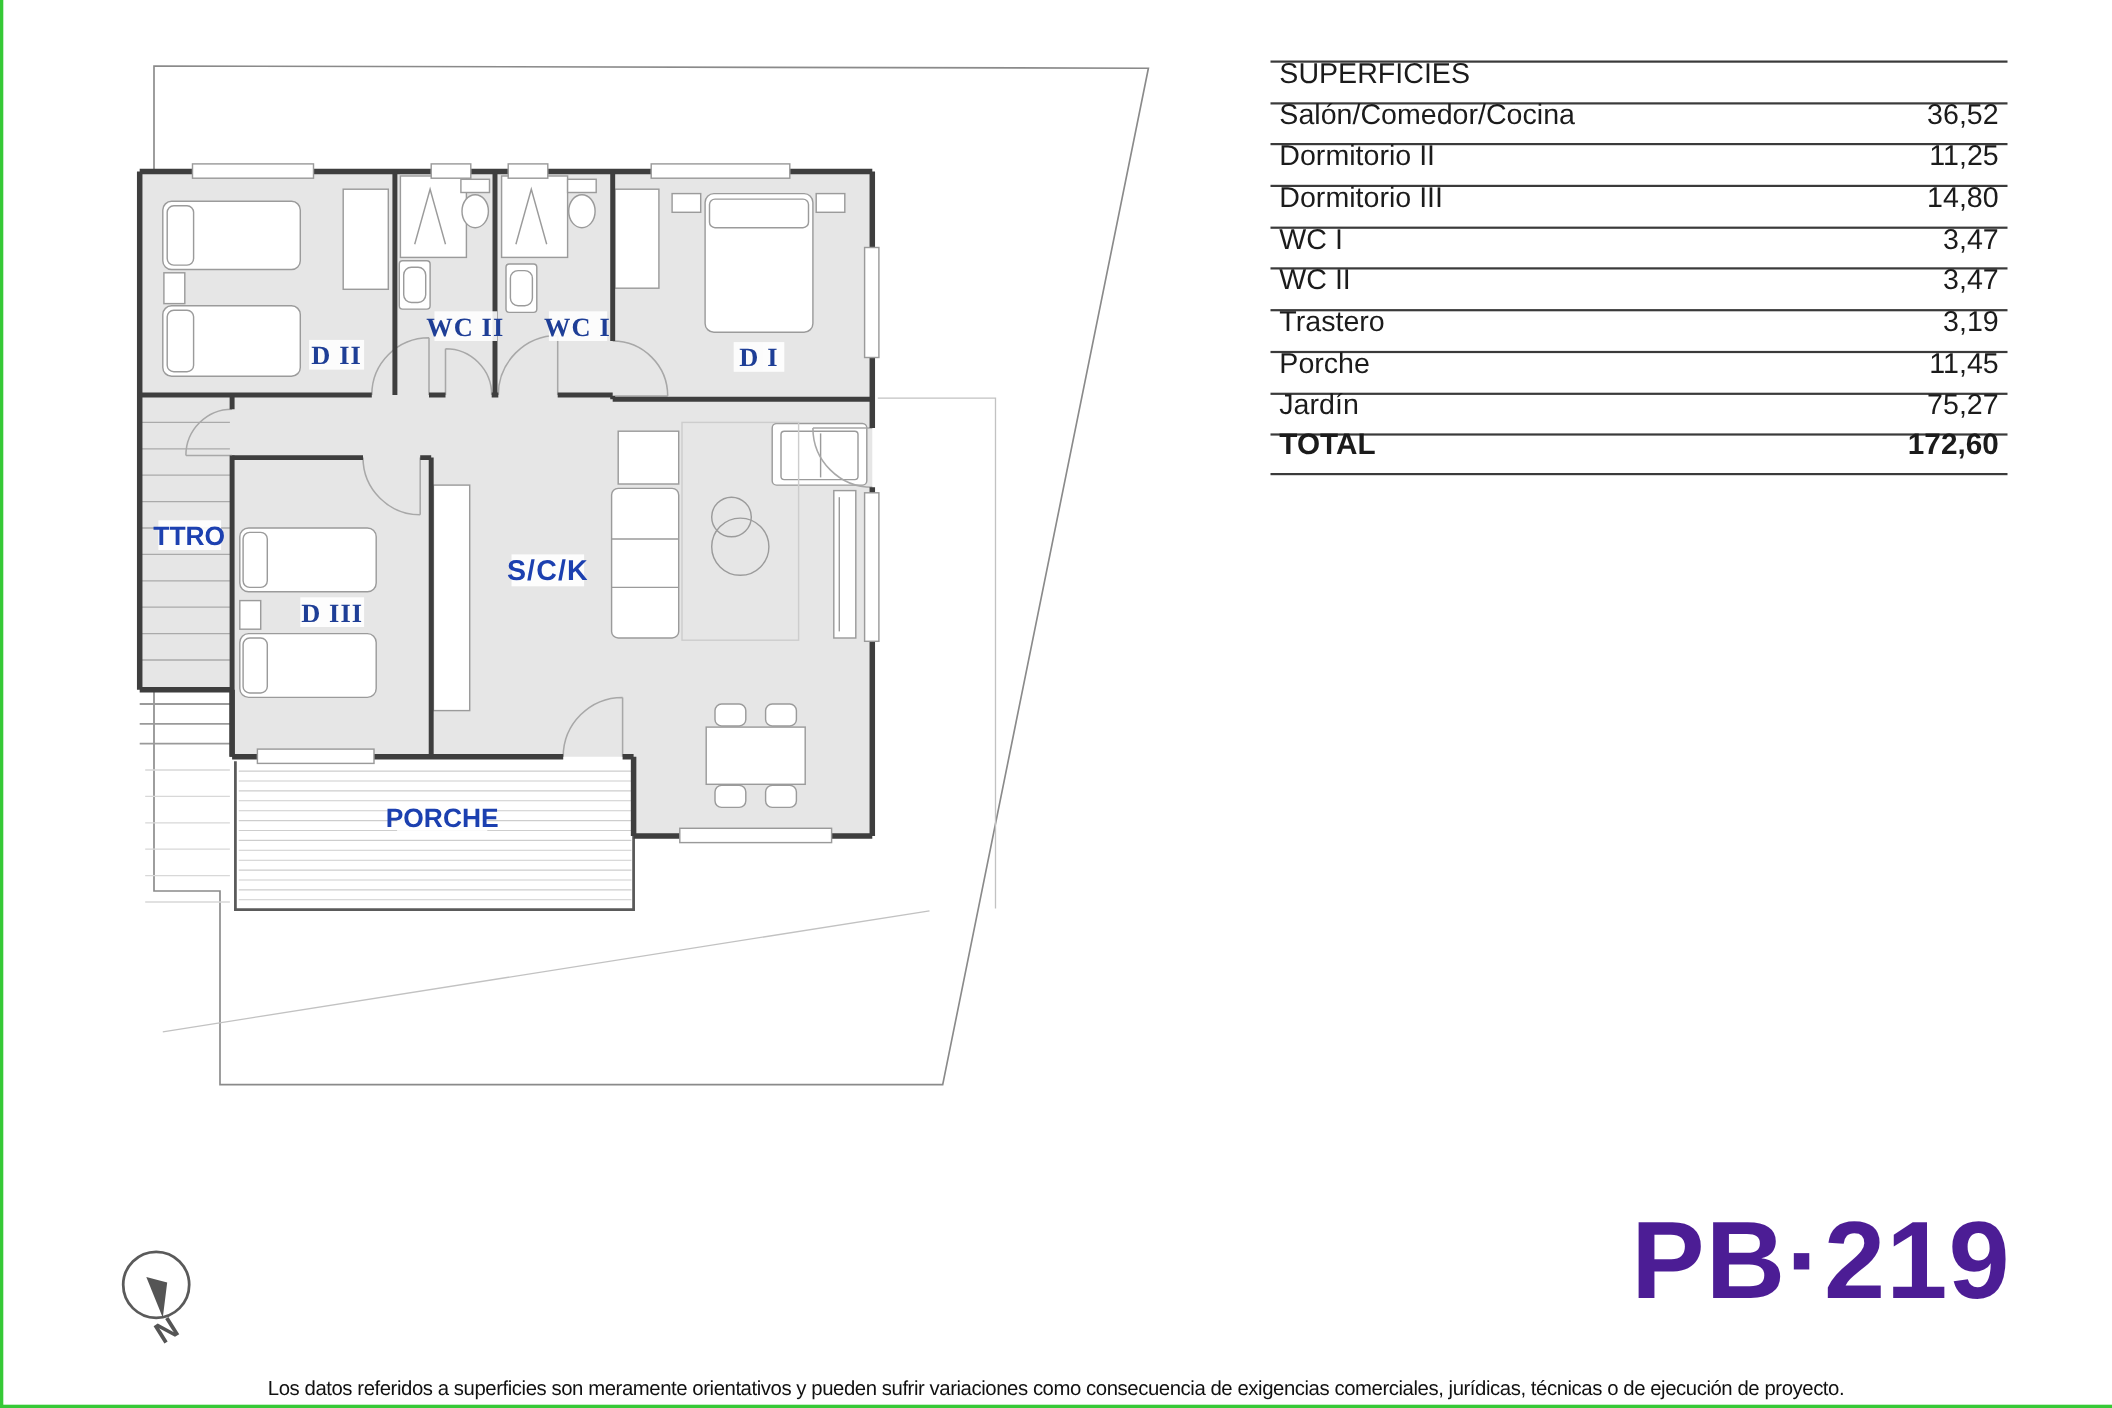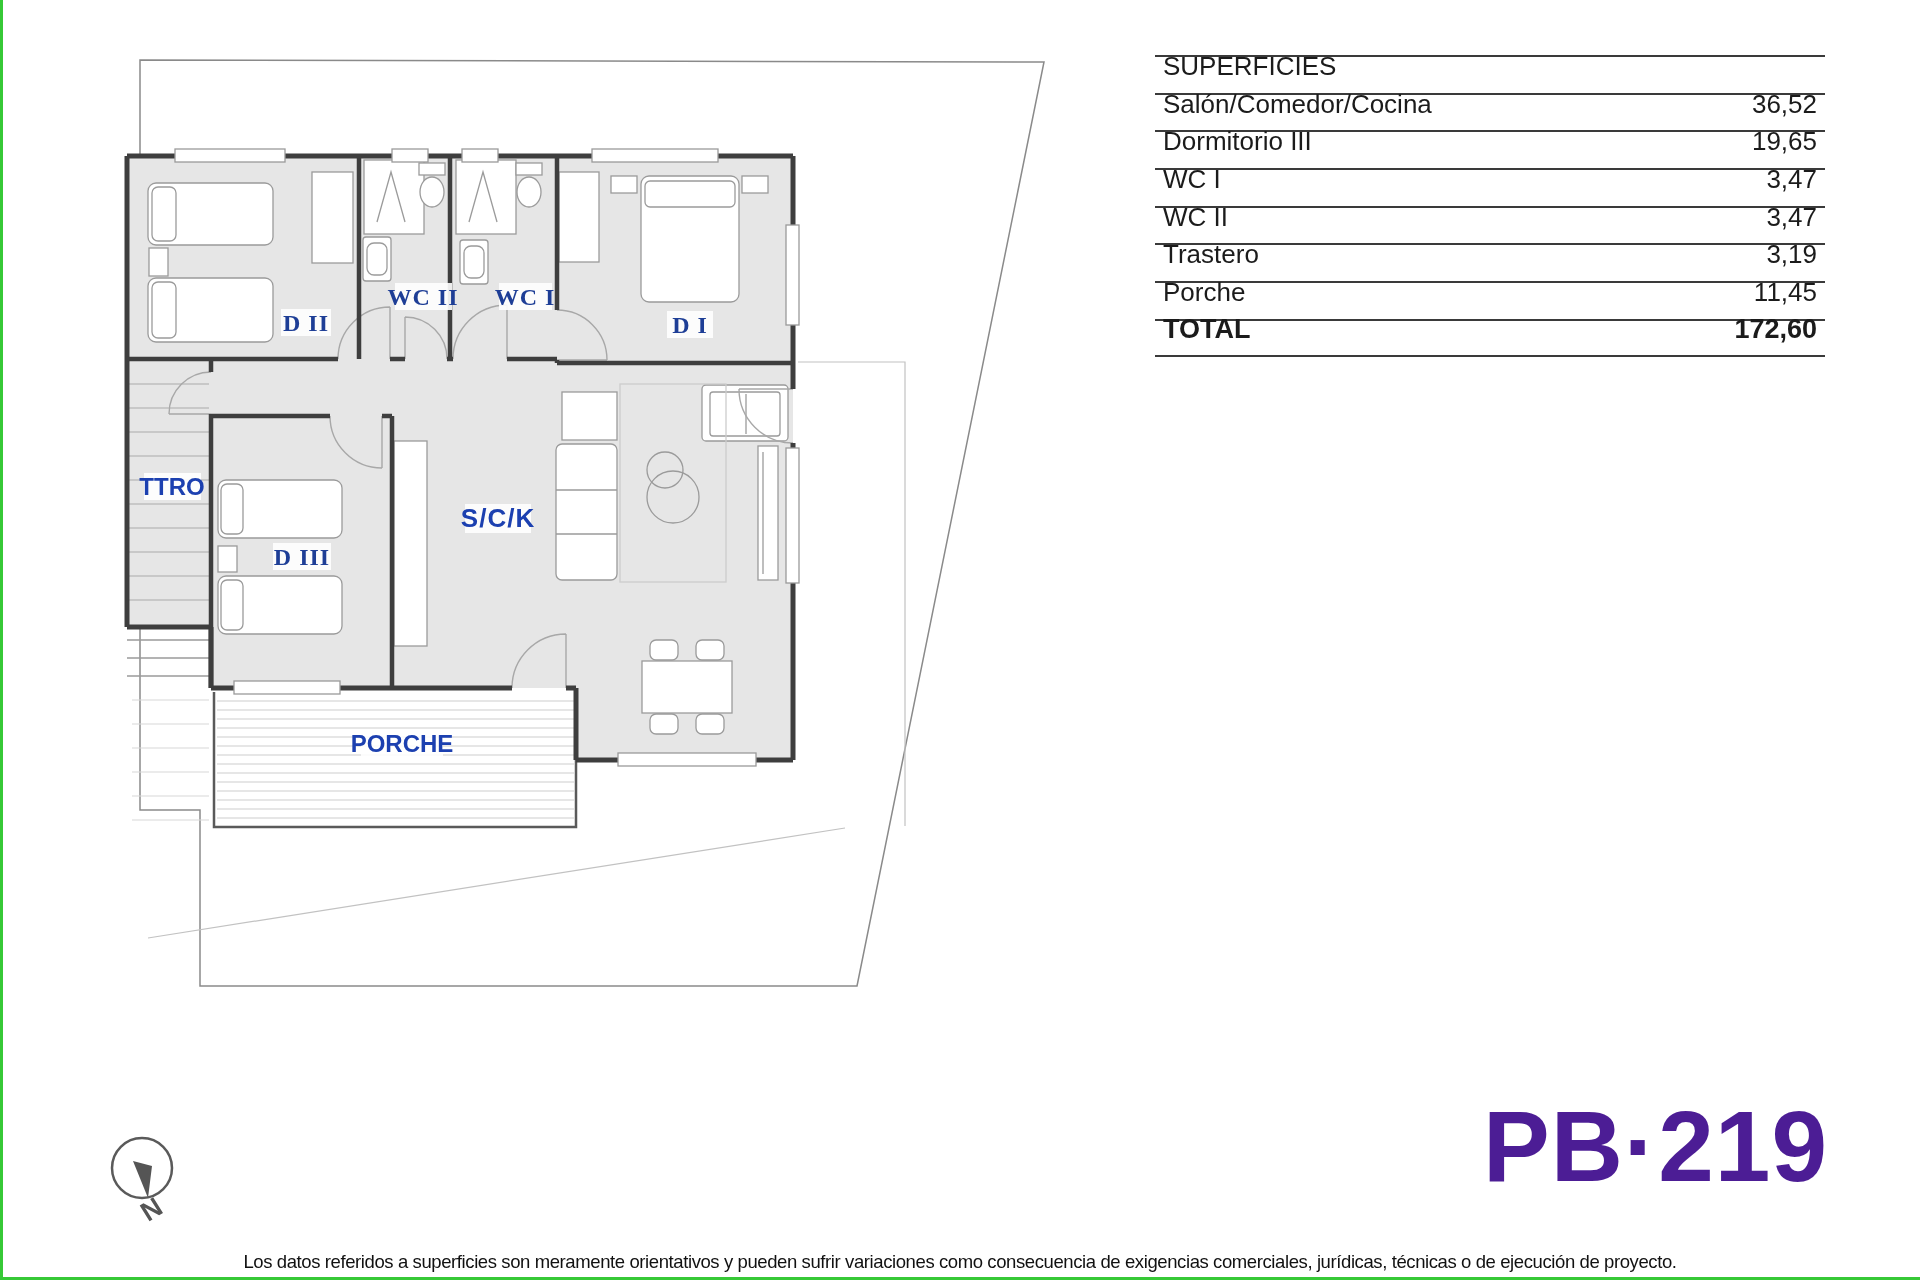--- a/index.html
+++ b/index.html
@@ -223,38 +223,46 @@
 
   <div class="surf-table">
     <div class="srow head">
       <span class="lab">SUPERFICIES</span>
     </div>
     <div class="srow">
       <span class="lab">Salón/Comedor/Cocina</span>
       <span class="val">36,52</span>
     </div>
     <div class="srow">
+      <span class="lab">Dormitorio II</span>
+      <span class="val">11,25</span>
+    </div>
+    <div class="srow">
       <span class="lab">Dormitorio III</span>
-      <span class="val">19,65</span>
+      <span class="val">14,80</span>
     </div>
     <div class="srow">
       <span class="lab">WC I</span>
       <span class="val">3,47</span>
     </div>
     <div class="srow">
       <span class="lab">WC II</span>
       <span class="val">3,47</span>
     </div>
     <div class="srow">
       <span class="lab">Trastero</span>
       <span class="val">3,19</span>
     </div>
     <div class="srow">
       <span class="lab">Porche</span>
       <span class="val">11,45</span>
+    </div>
+    <div class="srow">
+      <span class="lab">Jardín</span>
+      <span class="val">75,27</span>
     </div>
     <div class="srow total">
       <span class="lab">TOTAL</span>
       <span class="val">172,60</span>
     </div>
   </div>
 
   <div class="plan-code">PB·219</div>
 
   <div class="footer">Los datos referidos a superficies son meramente orientativos y pueden sufrir variaciones como consecuencia de exigencias comerciales, jurídicas, técnicas o de ejecución de proyecto.</div>

